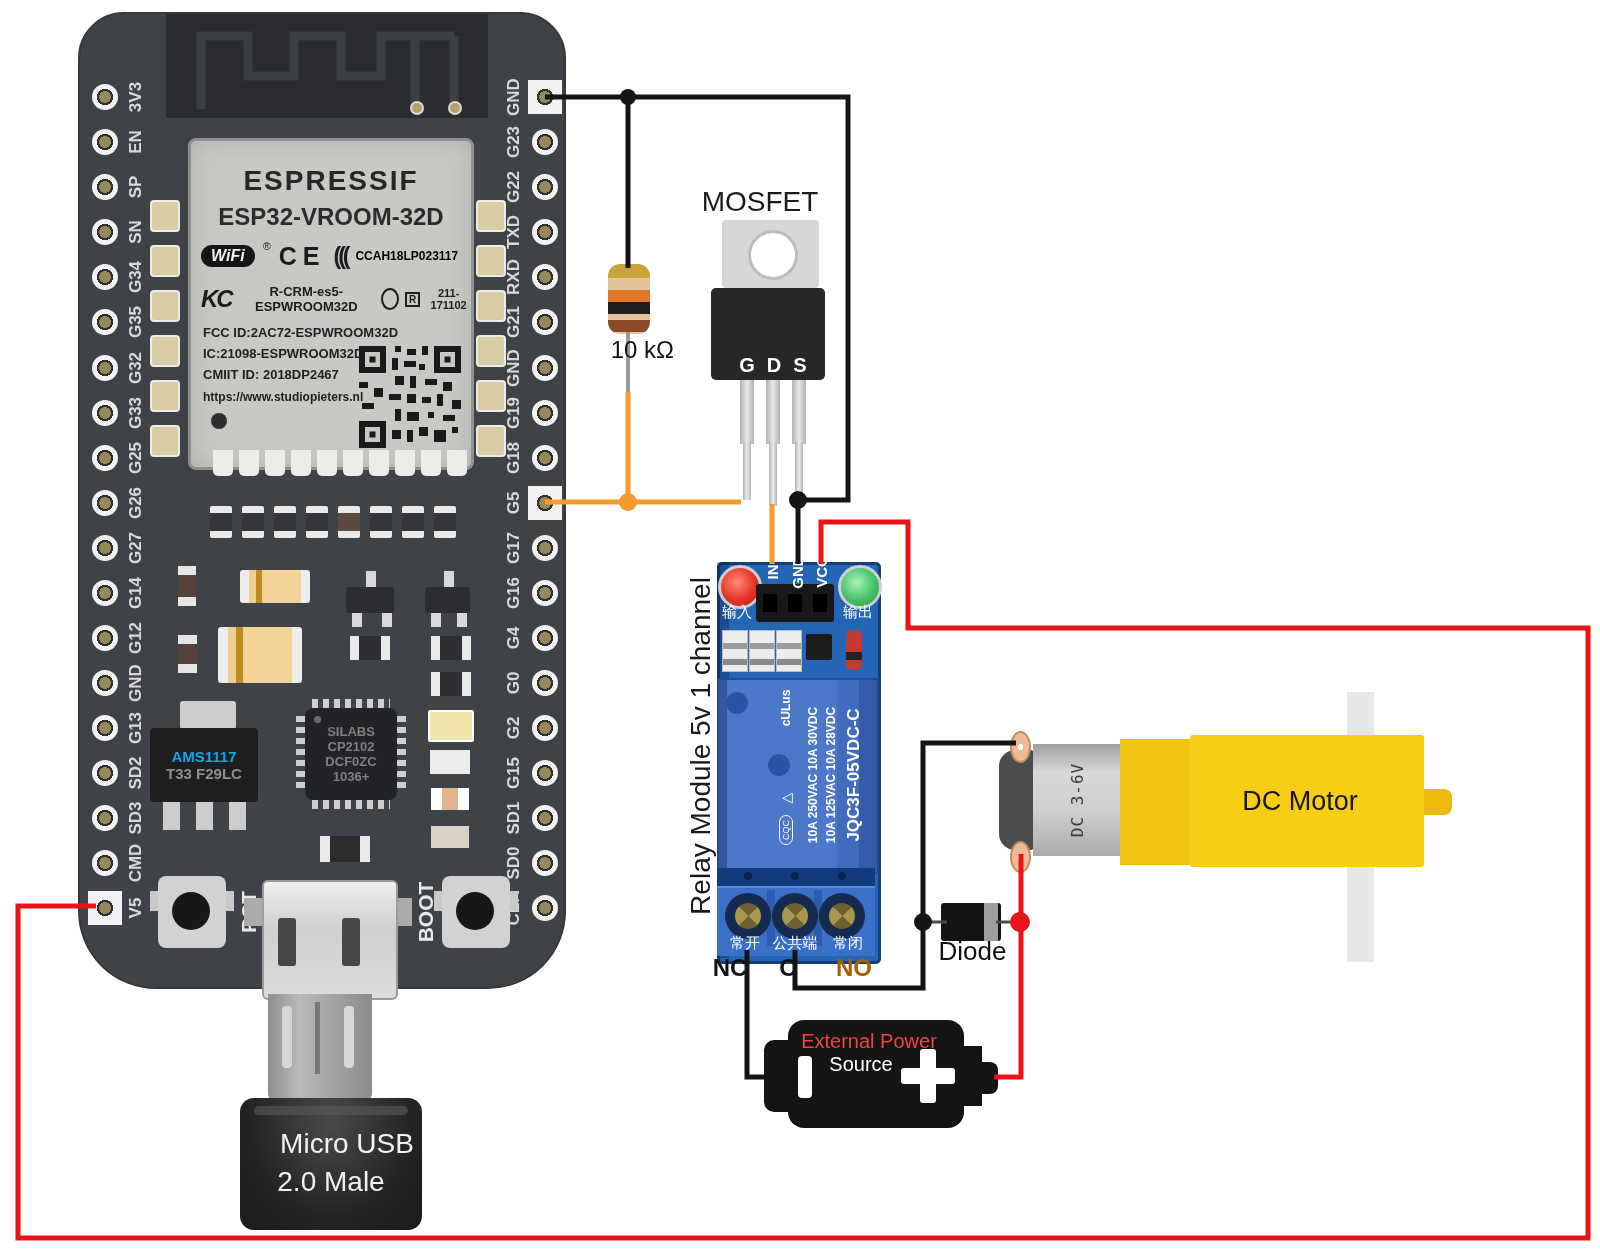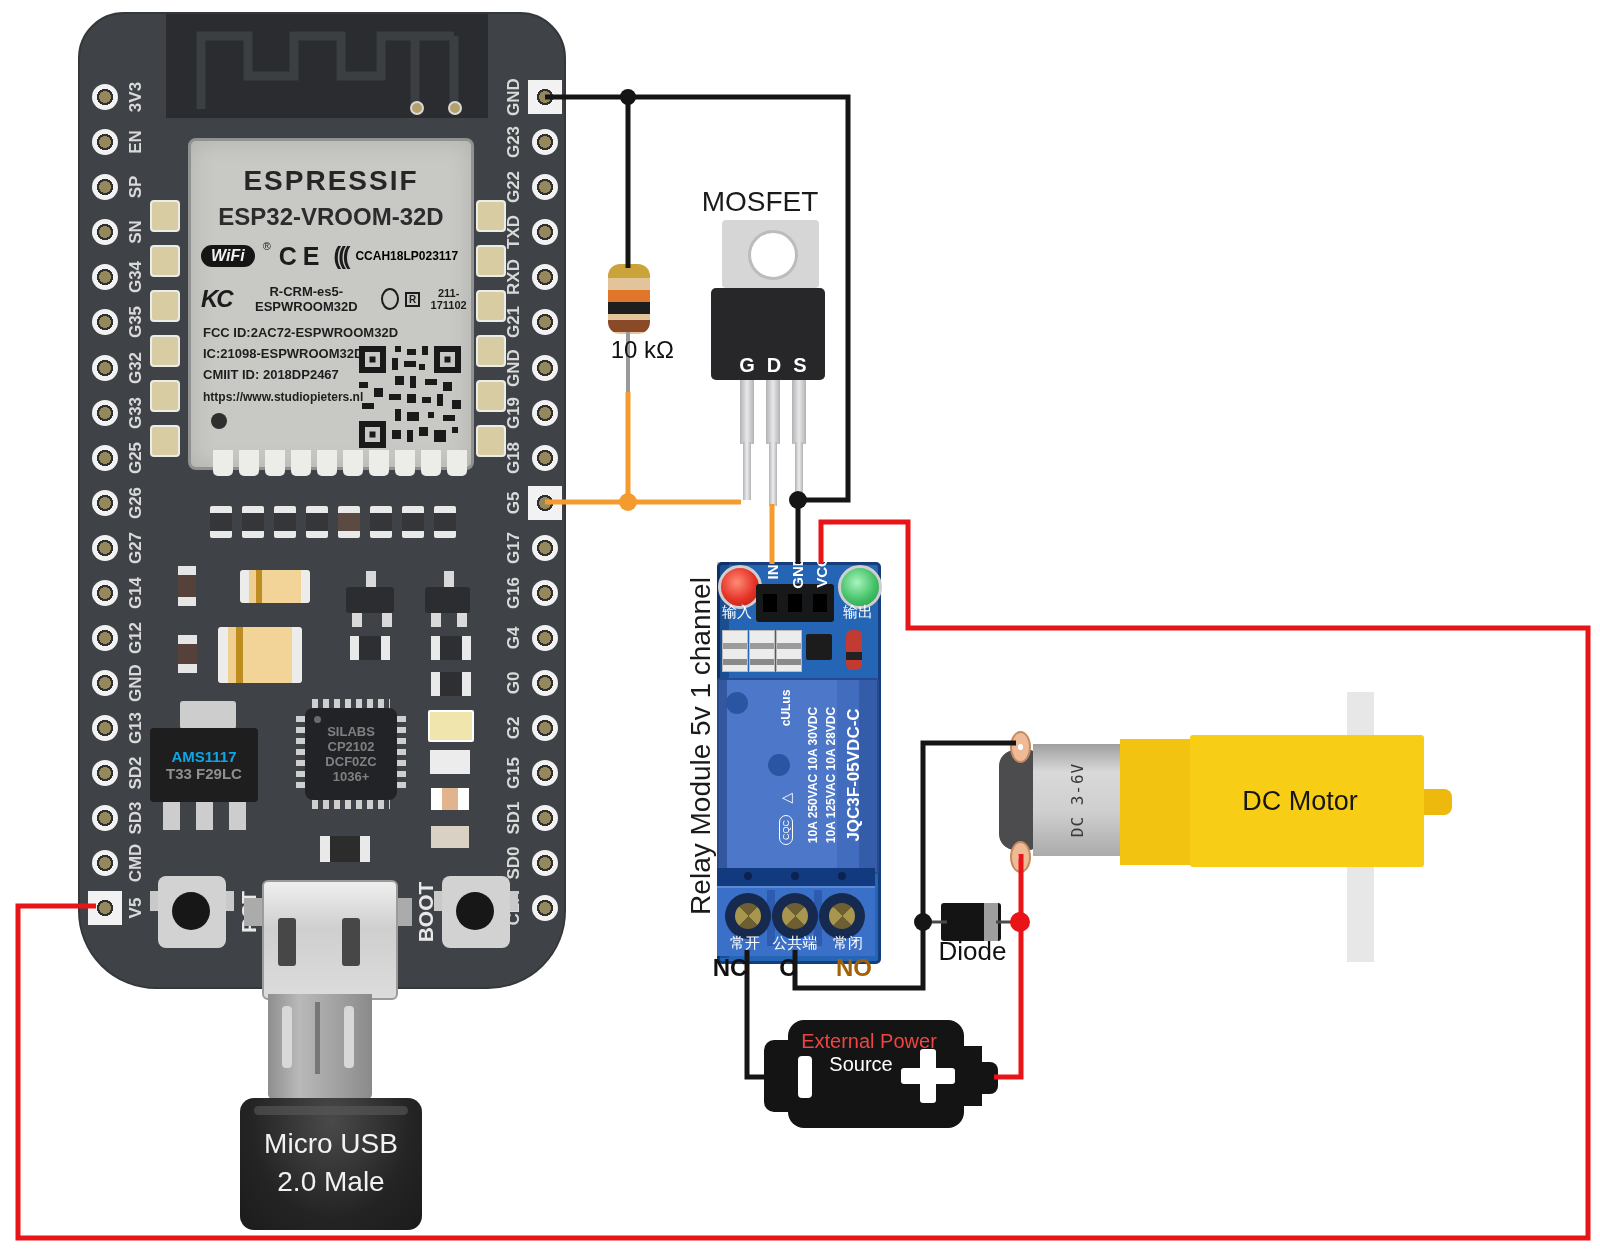--- a/index.html
+++ b/index.html
@@ -281,21 +281,21 @@
   <div class="a" style="left:394px;top:898px;width:18px;height:28px;background:#ababab;"></div>
   <div class="a" style="left:262px;top:880px;width:132px;height:116px;background:linear-gradient(180deg,#efefef,#cfcfcf 40%,#dcdcdc);border:2px solid #9b9b9b;border-radius:6px;"></div>
   <div class="a" style="left:278px;top:918px;width:18px;height:48px;background:#474747;border-radius:3px;"></div>
   <div class="a" style="left:342px;top:918px;width:18px;height:48px;background:#474747;border-radius:3px;"></div>
   <div class="a" style="left:268px;top:994px;width:104px;height:106px;border-radius:0 0 6px 6px;background:linear-gradient(90deg,#8e8e8e,#b9b9b9 30%,#9f9f9f 70%,#8a8a8a);"></div>
   <div class="a" style="left:282px;top:1006px;width:10px;height:62px;background:#d8d8d8;border-radius:4px;"></div>
   <div class="a" style="left:344px;top:1006px;width:10px;height:62px;background:#d8d8d8;border-radius:4px;"></div>
   <div class="a" style="left:315px;top:1002px;width:5px;height:72px;background:#777;"></div>
   <div class="a" style="left:240px;top:1098px;width:182px;height:132px;border-radius:14px;background:radial-gradient(ellipse at 50% 18%,#4a4a4a,#242424 62%,#1b1b1b);">
     <div class="a" style="left:14px;top:8px;width:154px;height:9px;border-radius:6px;background:#5a5a5a;opacity:.6;"></div>
-    <div class="a" style="left:0;top:30px;width:182px;text-align:center;color:#f2f2f2;font-size:28px;">Micro USB</div>
+    <div class="a" style="left:0;top:30px;width:182px;text-align:center;color:#f2f2f2;font-size:28px;padding-left:16px;">Micro USB</div>
     <div class="a" style="left:0;top:68px;width:182px;text-align:center;color:#f2f2f2;font-size:28px;">2.0 Male</div>
   </div>
 
   <div class="a" style="left:690px;top:186px;width:140px;text-align:center;font-size:28px;color:#1a1a1a;">MOSFET</div>
   <div class="a" style="left:722px;top:220px;width:97px;height:68px;background:#d6d6d6;border-radius:4px;"></div>
   <div class="a" style="left:748px;top:230px;width:44px;height:44px;border-radius:50%;background:#fff;border:3px solid #bcbcbc;"></div>
   <div class="a" style="left:711px;top:288px;width:114px;height:92px;background:#27272a;border-radius:5px;"></div>
   <span class="gds" style="left:736px;top:354px;">G</span>
   <span class="gds" style="left:763px;top:354px;">D</span>
   <span class="gds" style="left:789px;top:354px;">S</span>

